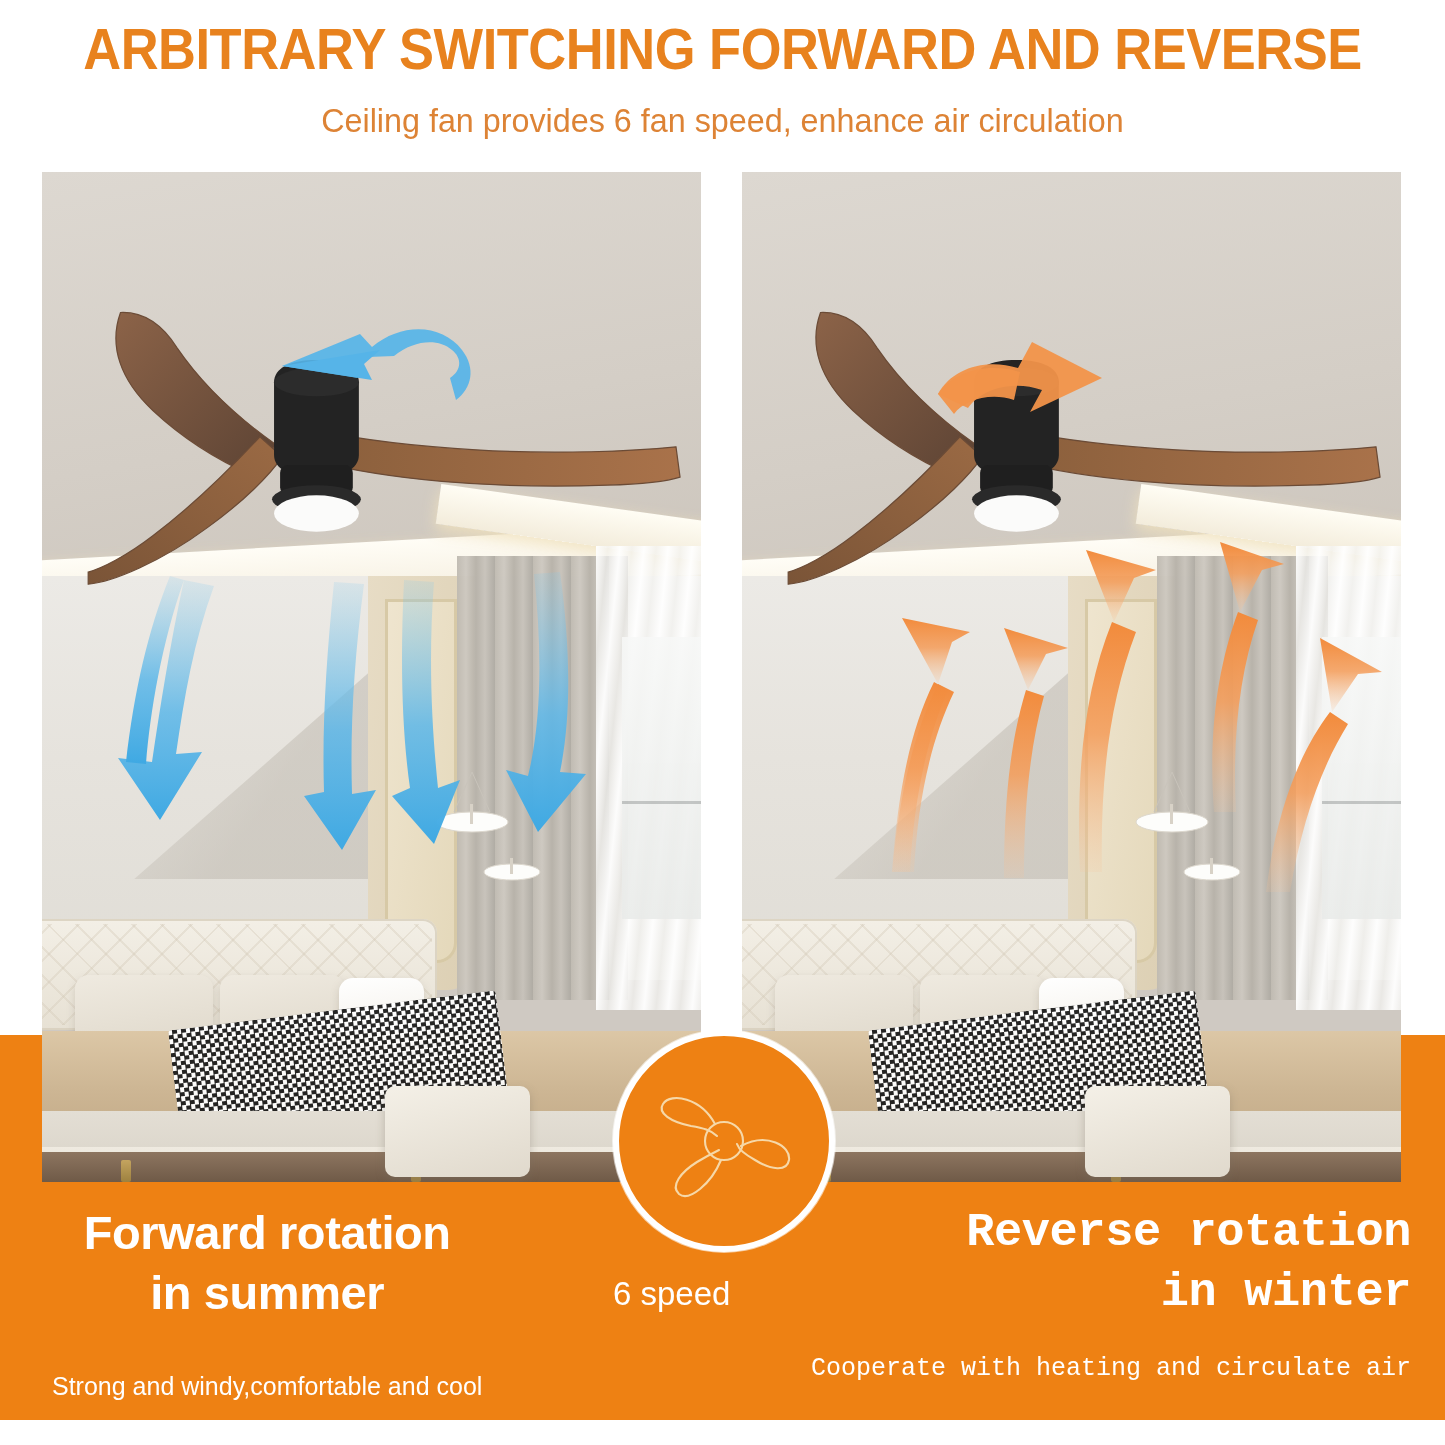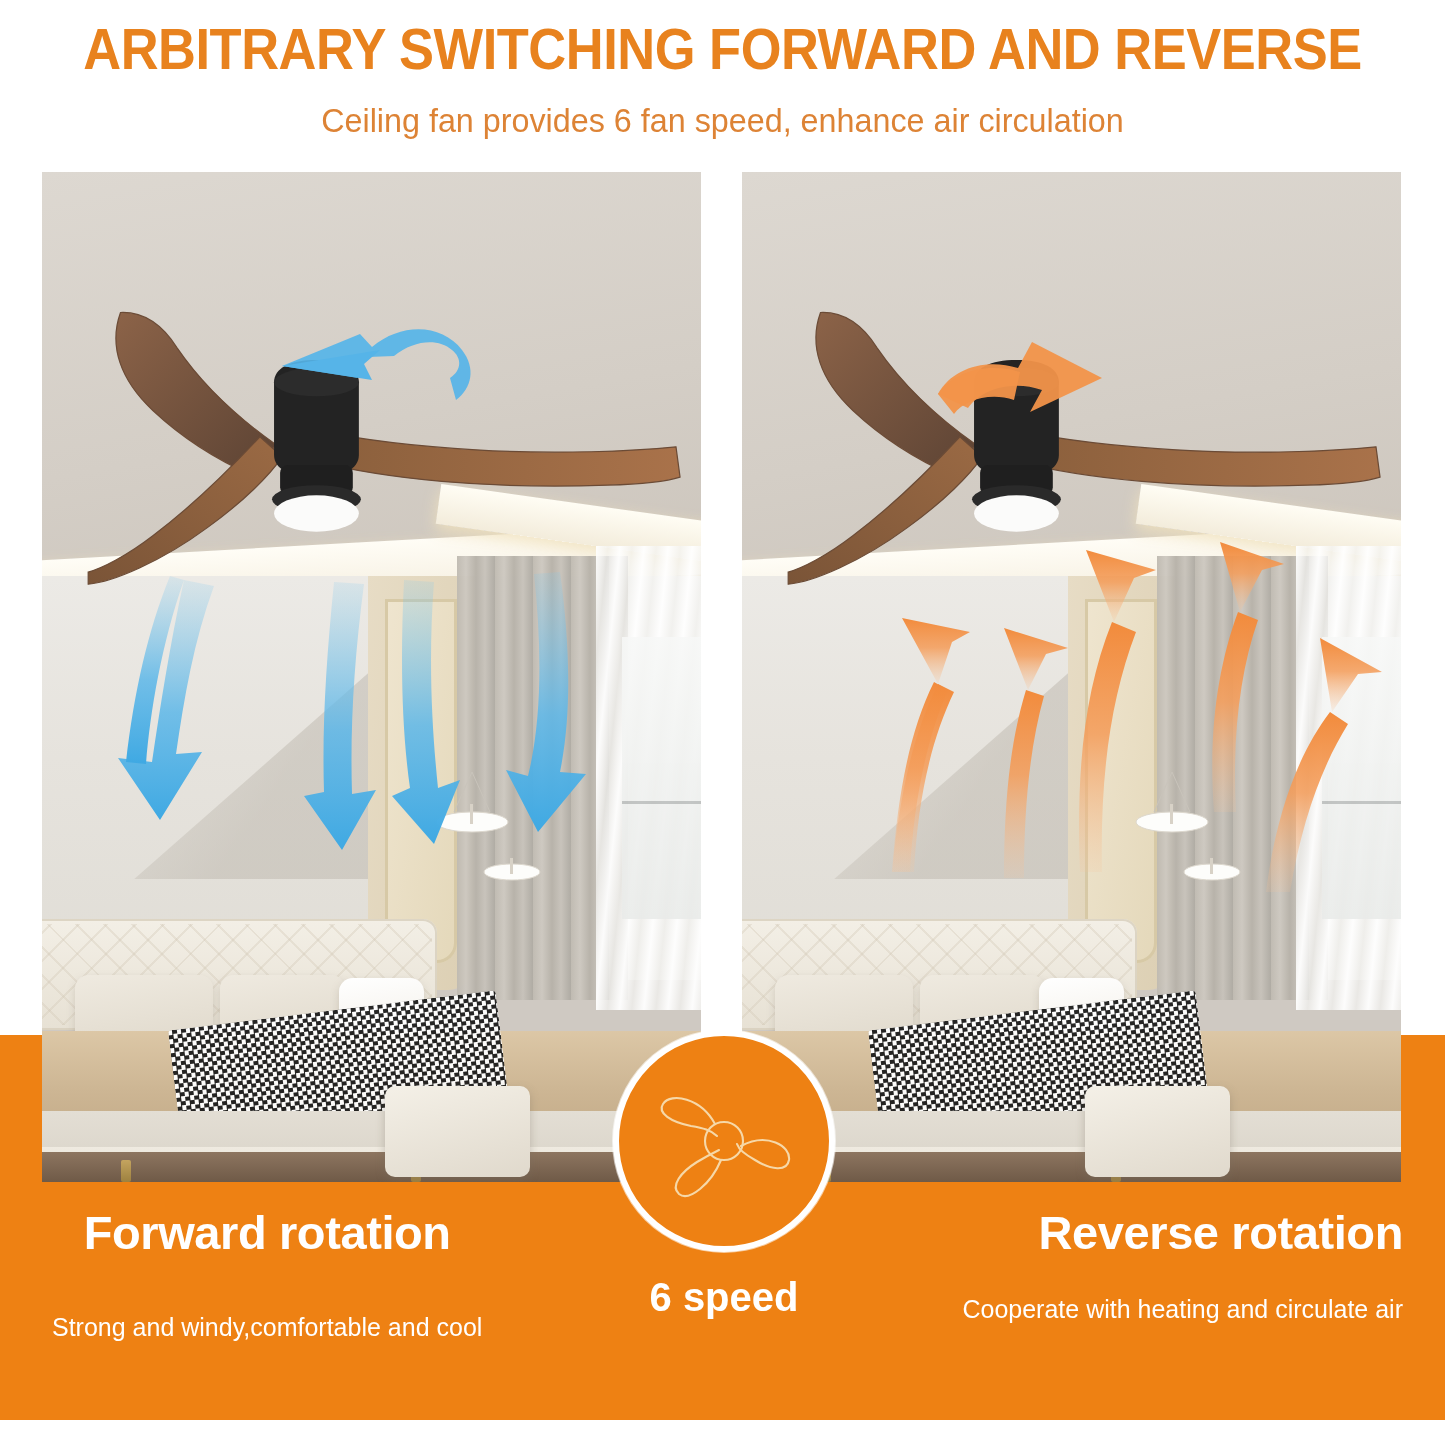--- a/index.html
+++ b/index.html
@@ -194,26 +194,26 @@
   .blk{ position:absolute; color:#ffffff; }
   .blk .big{
     font-size:47px; font-weight:700; line-height:1.27;
     letter-spacing:-0.4px; white-space:nowrap;
   }
   .blk .small{
     font-size:25px; font-weight:400; white-space:nowrap;
   }
   .left-blk{ left:52px; top:1203px; text-align:center; }
   .left-blk .small{ margin-top:50px; }
-  .right-blk{ right:42px; top:1203px; text-align:right; }
+  .right-blk{ right:34px; top:1203px; text-align:right;font-family:Liberation Mono, monospace; }
   .right-blk .small{ margin-top:32px; }
 
   .speed{
     position:absolute; left:613px; top:1275px; width:222px;
-    text-align:center; color:#fff; font-size:40px; font-weight:700;
+    color:#fff; font-size:33px; font-weight:400;
     white-space:nowrap;
   }
 </style>
 </head>
 <body>
 
 <div class="page">
 
   <div class="header">
     <div class="title">ARBITRARY SWITCHING FORWARD AND REVERSE</div>
@@ -416,23 +416,25 @@
         <circle cx="75" cy="75" r="19"></circle>
         <path d="M66 58 C52 32 22 26 14 38 C8 47 22 56 42 60 C54 62 62 64 68 70"></path>
         <path d="M92 80 C118 66 142 80 140 94 C138 106 122 104 106 94 C96 88 90 84 88 78"></path>
         <path d="M72 94 C62 118 40 136 30 128 C21 120 32 106 48 96 C58 90 66 86 70 84"></path>
       </g>
     </svg>
   </div>
 
   <div class="blk left-blk">
     <div class="big">Forward rotation</div>
+    <div class="big">in summer</div>
     <div class="small">Strong and windy,comfortable and cool</div>
   </div>
 
   <div class="blk right-blk">
     <div class="big">Reverse rotation</div>
+    <div class="big">in winter</div>
     <div class="small">Cooperate with heating and circulate air</div>
   </div>
 
   <div class="speed">6 speed</div>
 
 </div>
 
 </body></html>

